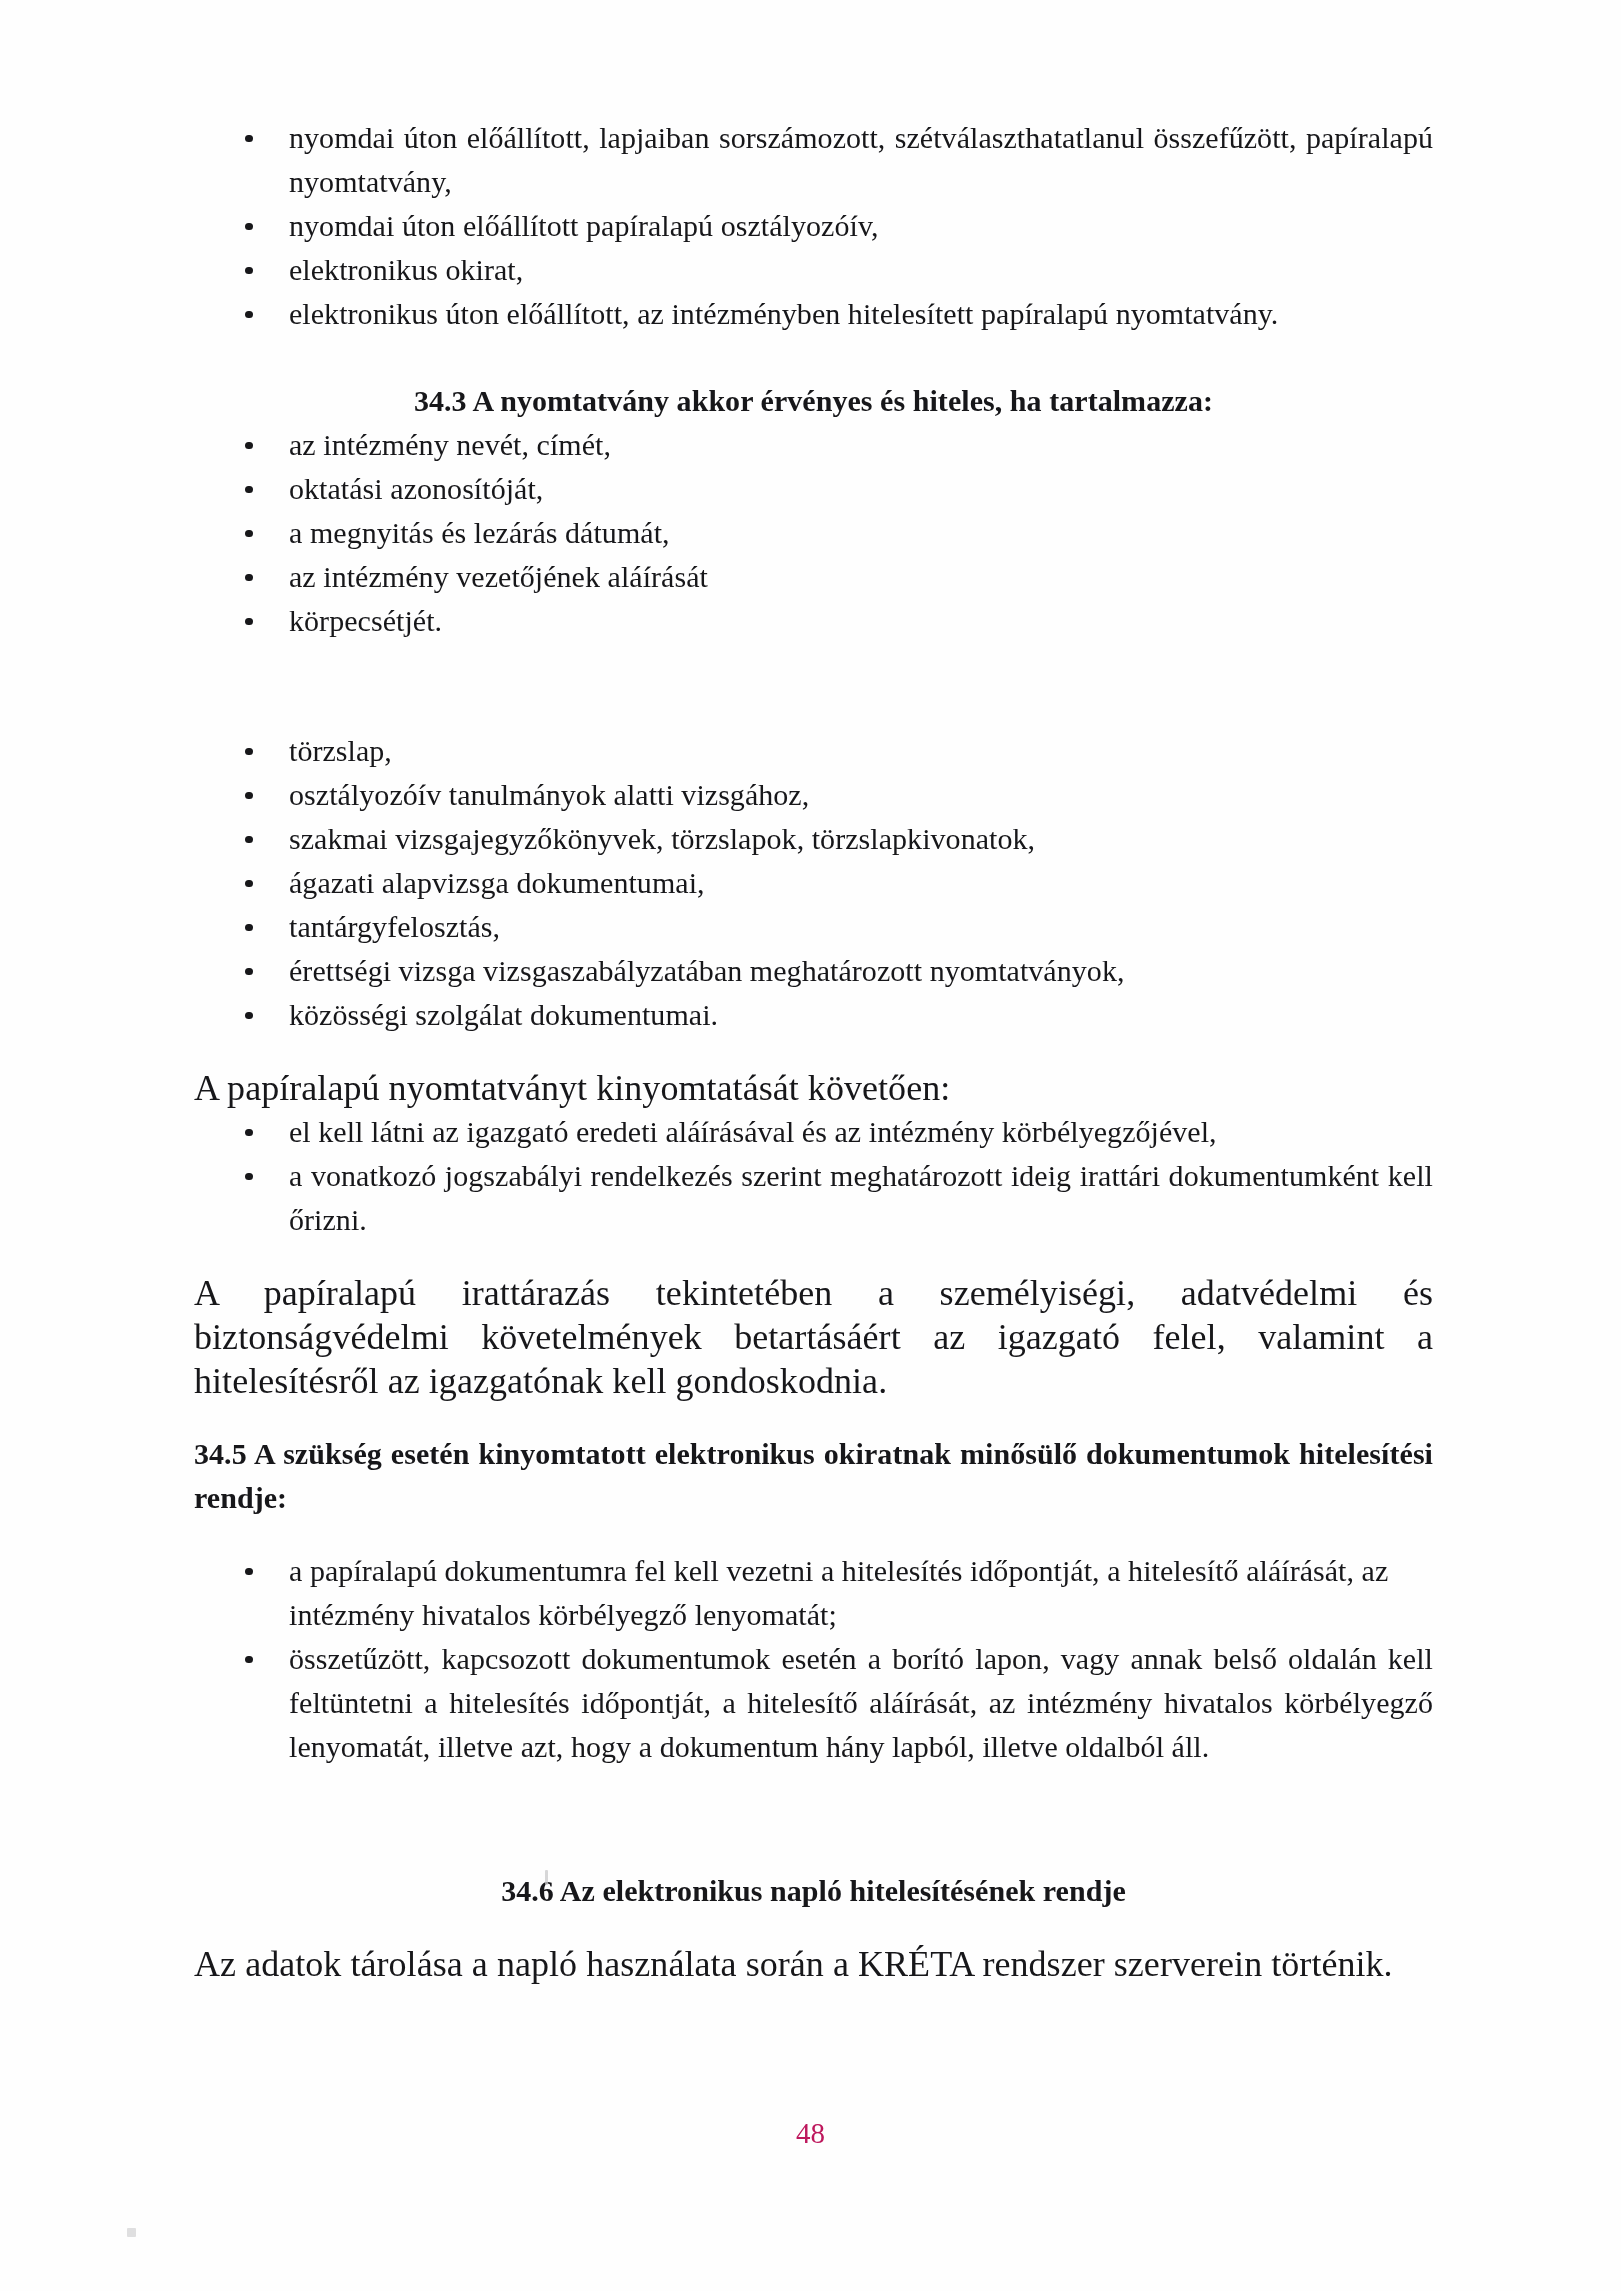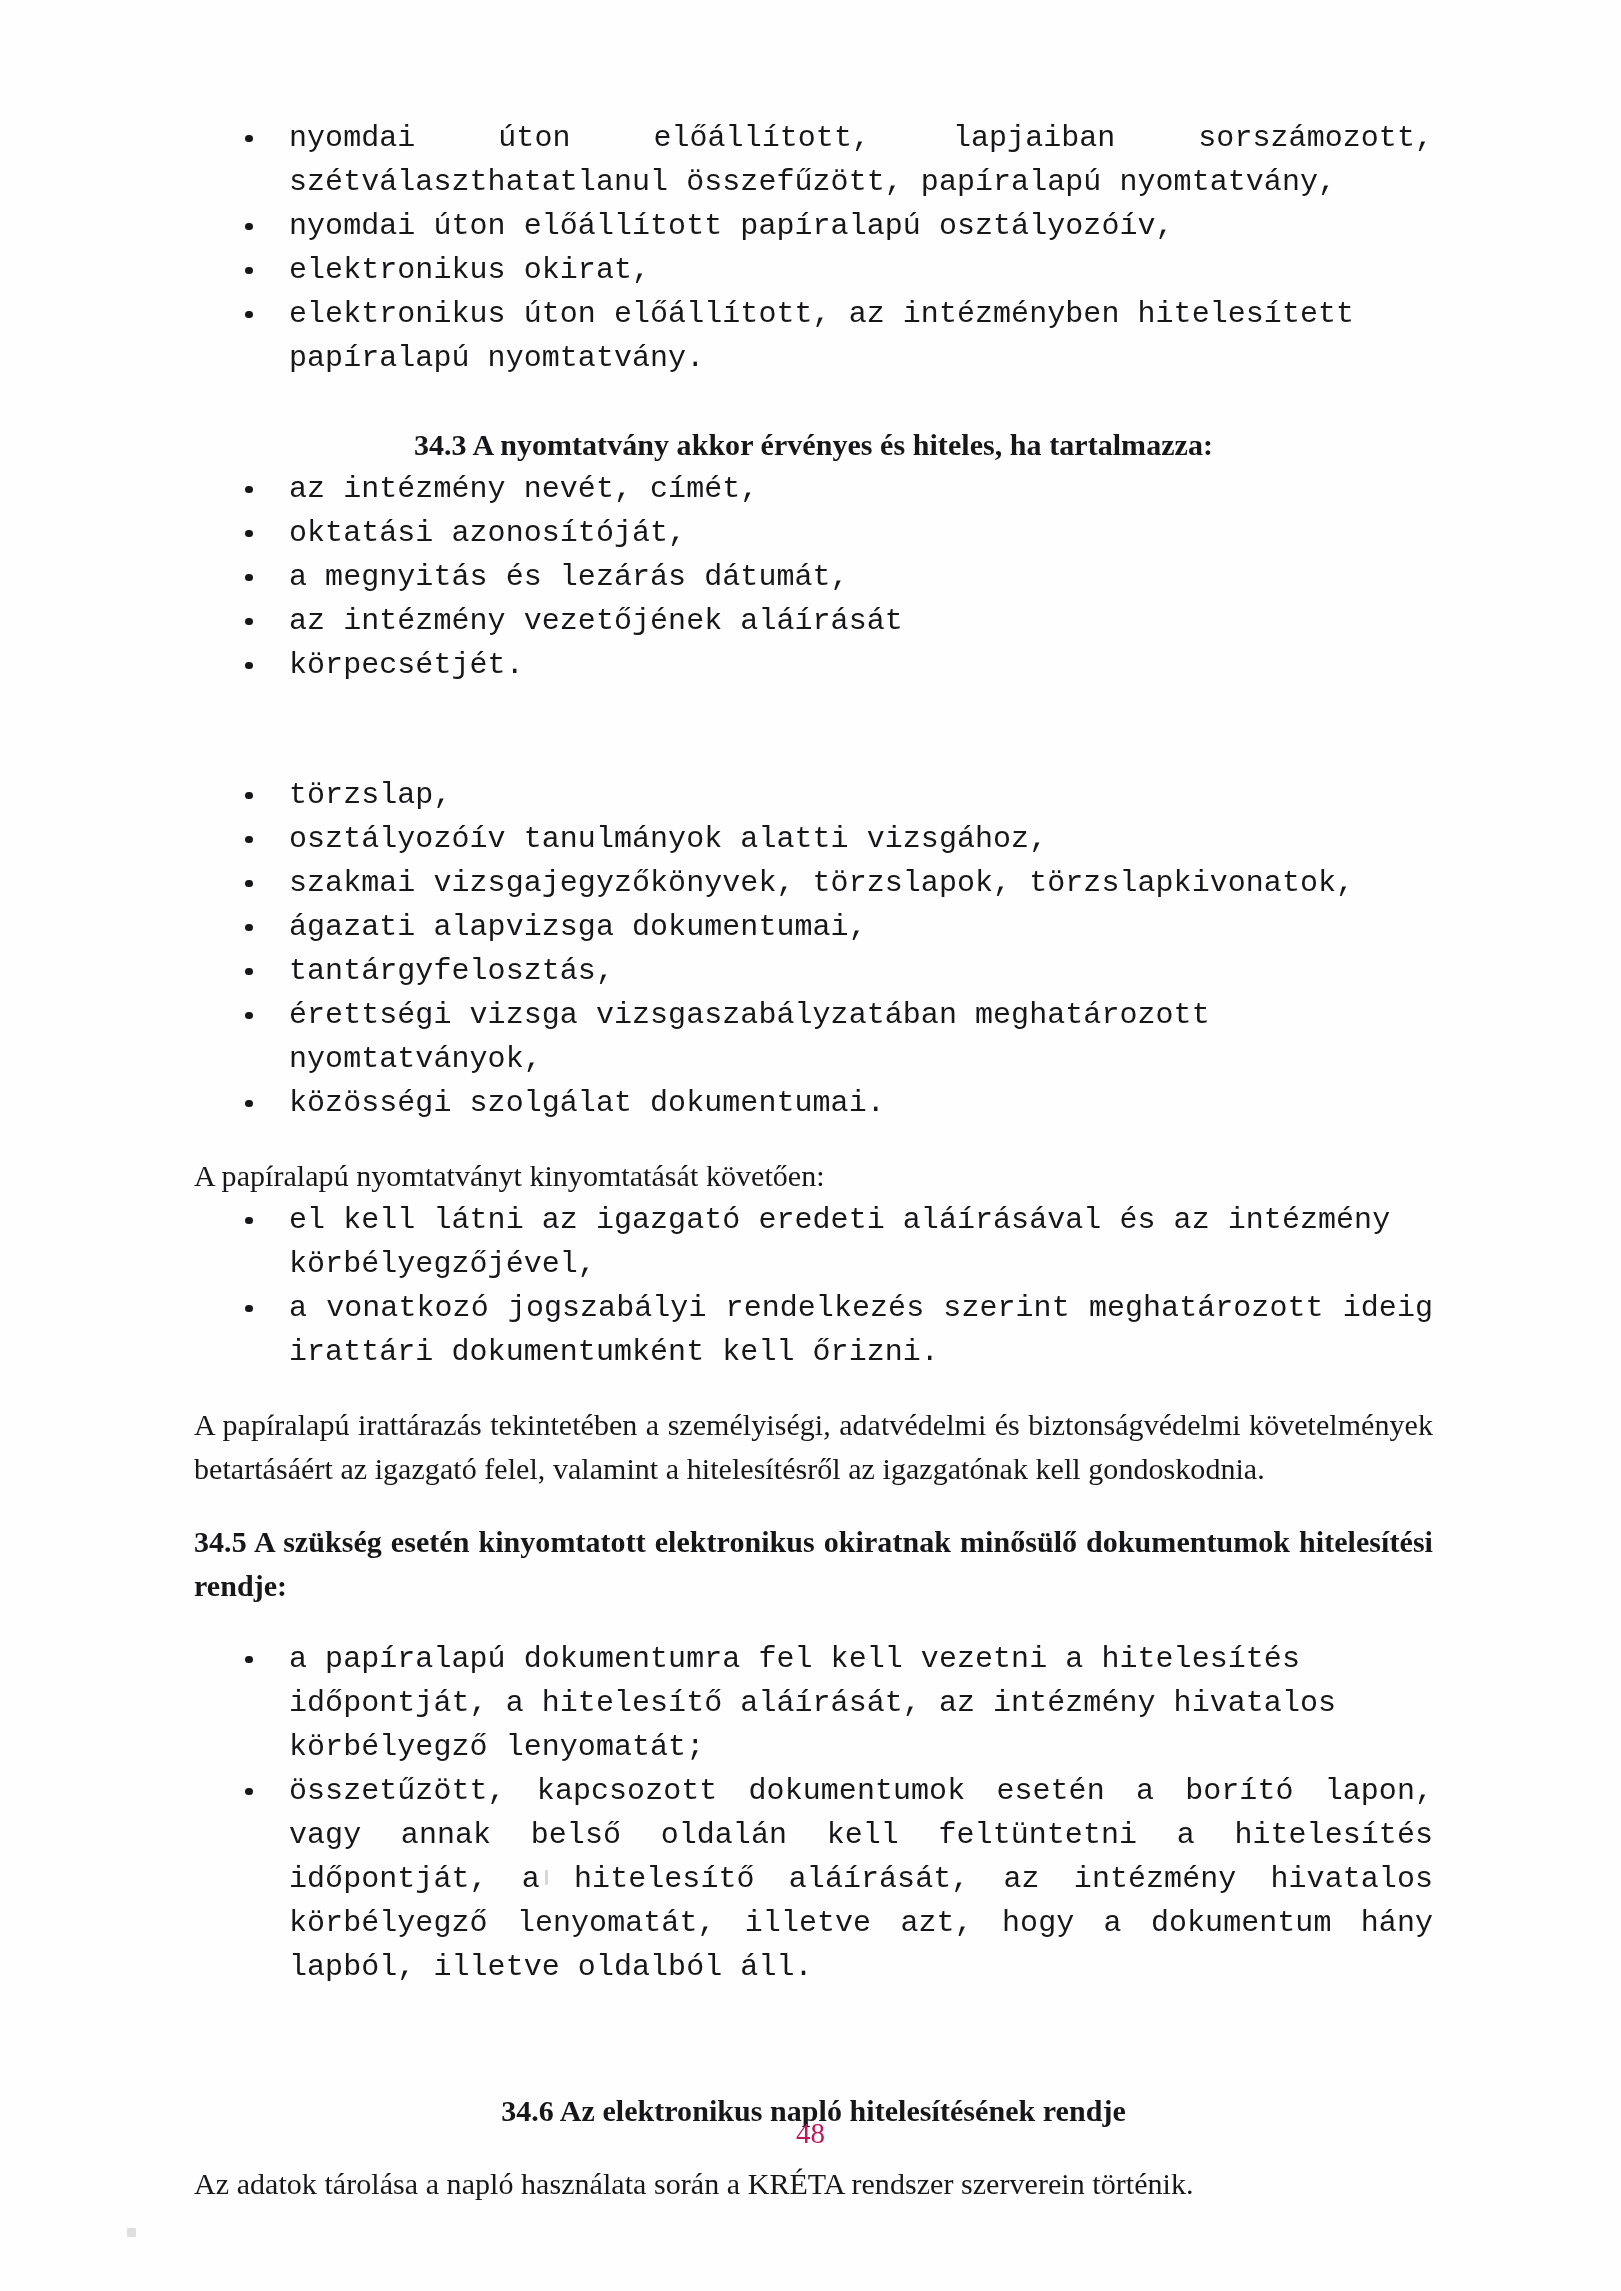--- a/index.html
+++ b/index.html
@@ -26,21 +26,21 @@
 
   
   .content {
     position: absolute;
     left: 194px;
     top: 116px;
     width: 1239px;
   }
 
   .para {
-    font-size: 30px;
+    font-size: 36px;
     line-height: 44px;
     text-align: justify;
     margin: 0;
     letter-spacing: 0.05px;
   }
 
   .para.left { text-align: left; }
 
   .heading {
     font-size: 30px;
@@ -49,21 +49,20 @@
     text-align: justify;
     margin: 0;
     letter-spacing: 0.05px;
   }
   .heading.left { text-align: center; }
 
   ul.bullets {
     list-style: none;
     margin: 0;
     padding: 0;
-    font-family: Liberation Mono, monospace;
   }
   ul.bullets > li {
     position: relative;
     padding-left: 95px;
     font-size: 30px;
     line-height: 44px;
     text-align: justify;
     letter-spacing: 0.05px;
   }
   ul.bullets > li.left {

